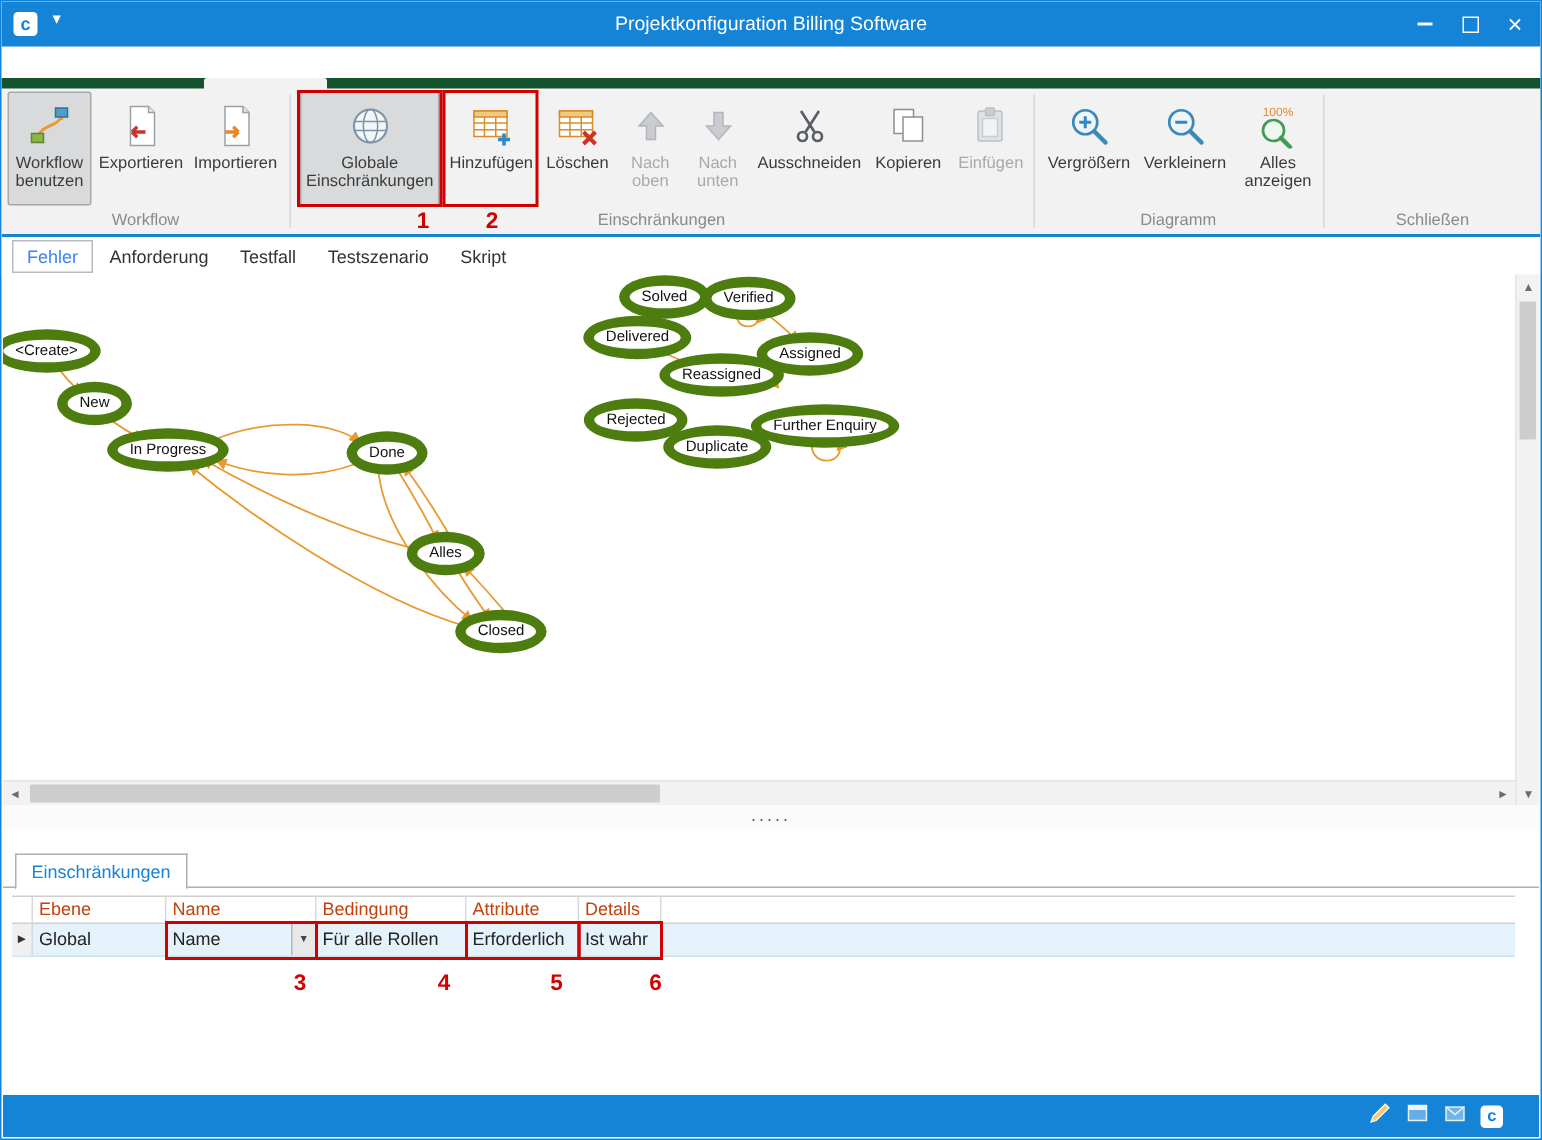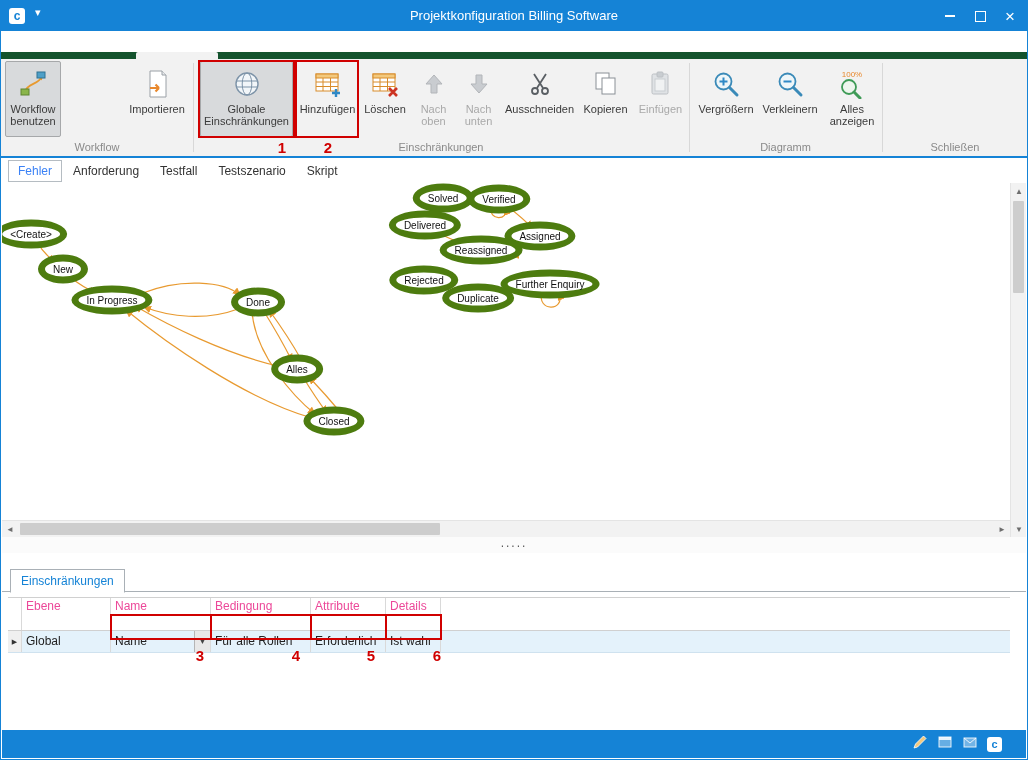--- a/index.html
+++ b/index.html
@@ -65,22 +65,22 @@
   .splitter{position:absolute;left:1px;right:1px;top:536px;height:16px;background:#fbfbfb;
     text-align:center;font-size:12px;letter-spacing:2px;color:#555;line-height:12px;}
 
   
   .panel{position:absolute;left:1px;right:1px;top:552px;height:179px;background:#fff;}
   .panel-tab{position:absolute;left:8px;top:16px;height:22px;line-height:22px;padding:0 10px;
     border:1px solid #a9b0b6;border-bottom:1px solid #fff;color:#1583d6;background:#fff;
     font-size:12px;z-index:2;}
   .panel-tabline{position:absolute;left:0;right:0;top:38px;height:1px;background:#a9b0b6;z-index:1;}
   .grid{position:absolute;left:6px;top:44px;right:16px;font-size:12px;}
-  .grid-header{display:flex;height:34px;border-top:1px solid #d0d0d0;border-bottom:1px solid #d0d0d0;
-    box-sizing:border-box;color:#ec4899;}
+  .grid-header{display:flex;height:19px;border-top:1px solid #d0d0d0;border-bottom:1px solid #d0d0d0;
+    box-sizing:border-box;color:#c2410c;}
   .gh{box-sizing:border-box;border-right:1px solid #d9d9d9;padding-left:4px;line-height:17px;overflow:hidden;}
   .gh.sel{width:14px;padding:0;}
   .grid-row{display:flex;height:22px;background:#e4f2fb;border-bottom:1px solid #cfe2ef;box-sizing:border-box;justify-content:center;}
   .gc{box-sizing:border-box;border-right:1px solid #d9d9d9;padding-left:4px;line-height:21px;
     color:#222;overflow:hidden;white-space:nowrap;}
   .gc.sel{width:14px;padding:0;background:#f0f0f0;display:flex;align-items:center;justify-content:center;
     font-size:7px;color:#333;}
   .gc.combo{display:flex;justify-content:space-between;align-items:stretch;padding:0 0 0 4px;}
   .combo-btn{width:15px;background:#e8e8e8;border-left:1px solid #b5b5b5;display:flex;
     align-items:center;justify-content:center;font-size:7px;color:#444;}
@@ -132,20 +132,30 @@
         <svg width="30" height="30" viewBox="0 0 30 30">
             <path d="M7 23 C10 13 20 17 24 7" stroke="#e89a30" stroke-width="2" fill="none"></path>
             <path d="M24 7 l-4 1 M24 7 l-1 4" stroke="#e89a30" stroke-width="1.6" fill="none"></path>
             <rect x="3" y="20" width="8" height="6" fill="#8ab54a" stroke="#5e8530"></rect>
             <rect x="19" y="3" width="8" height="6" fill="#4e9fc7" stroke="#2e7394"></rect>
           </svg>
       </span>
       <span class="rlabel">Workflow benutzen</span>
     </div>
 
+    <div class="rbtn" style="left:63px;width:60px">
+      <span class="ricon">
+        <svg width="30" height="30" viewBox="0 0 30 30">
+            <path d="M8 2 h12 l4 4 v22 h-16 z" fill="#fff" stroke="#9aa0a6"></path>
+            <path d="M20 2 v4 h4" fill="#e8eaec" stroke="#9aa0a6"></path>
+            <path d="M18 19 h-9 M9 19 l3.5 -3.5 M9 19 l3.5 3.5" stroke="#c4372a" stroke-width="2.2" fill="none"></path>
+          </svg>
+      </span>
+      <span class="rlabel">Exportieren</span>
+    </div>
 
     <div class="rbtn" style="left:126px;width:60px">
       <span class="ricon">
         <svg width="30" height="30" viewBox="0 0 30 30">
             <path d="M8 2 h12 l4 4 v22 h-16 z" fill="#fff" stroke="#9aa0a6"></path>
             <path d="M20 2 v4 h4" fill="#e8eaec" stroke="#9aa0a6"></path>
             <path d="M8 19 h9 M17 19 l-3.5 -3.5 M17 19 l-3.5 3.5" stroke="#e8882d" stroke-width="2.2" fill="none"></path>
           </svg>
       </span>
       <span class="rlabel">Importieren</span>

